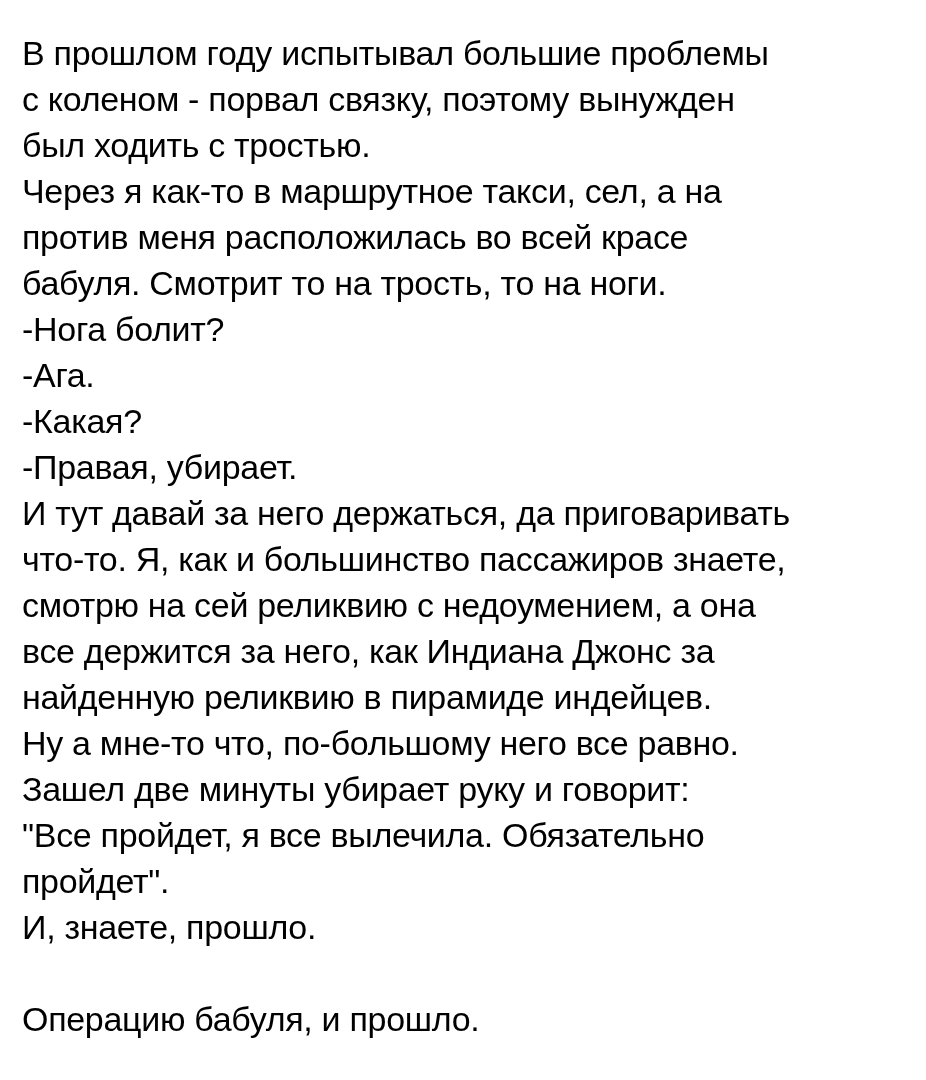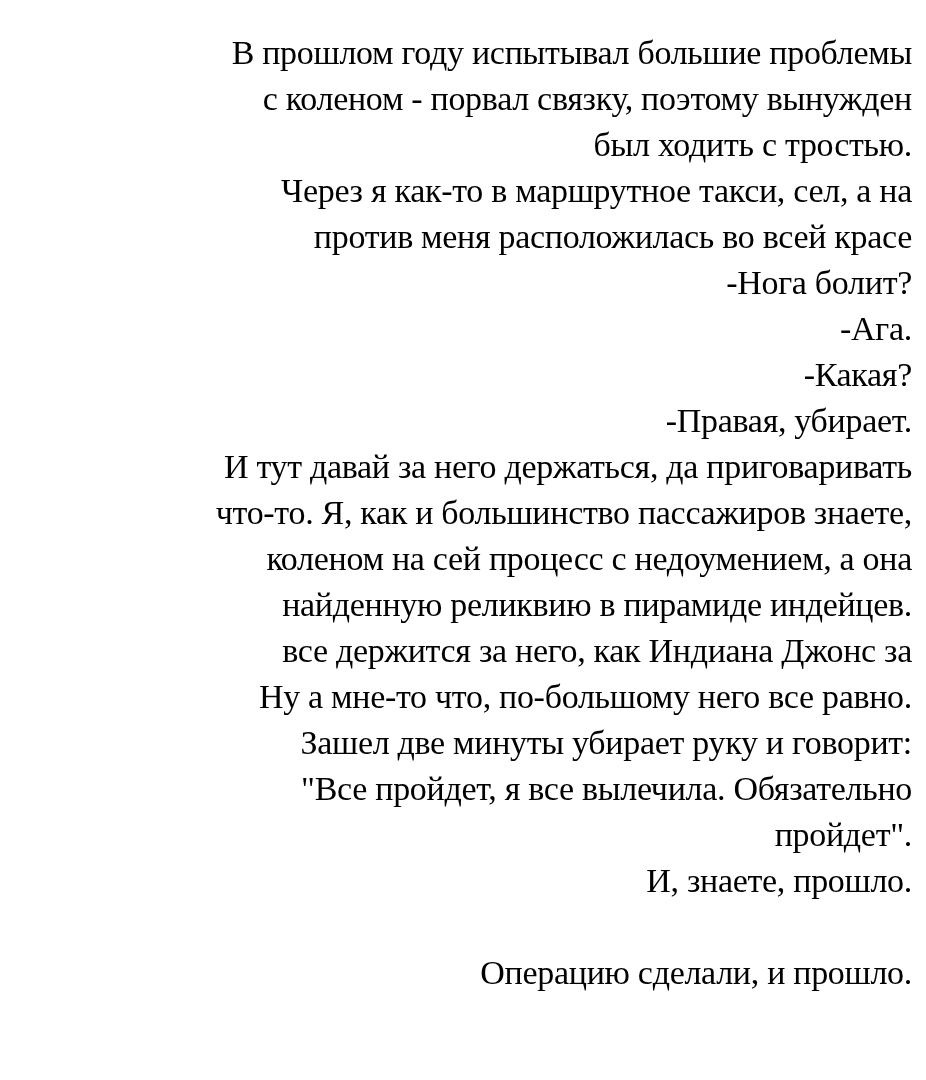--- a/index.html
+++ b/index.html
@@ -9,51 +9,51 @@
   body {
     width: 926px;
     height: 1080px;
     background: #ffffff;
     overflow: hidden;
   }
   .story {
     box-sizing: border-box;
     width: 926px;
     padding: 30px 14px 0 22px;
-    font-family: Liberation Serif, serif;
+    font-family: Liberation Sans, sans-serif;
     font-size: 34px;
     line-height: 46px;
     font-weight: 400;
     color: #000000;
     letter-spacing: -0.3px;
-    text-align: right;
   }
   .line {
     min-height: 46px;
     white-space: pre;
   }
 </style>
 </head>
 <body>
 
 <div class="story">
   <div class="line">В прошлом году испытывал большие проблемы</div>
   <div class="line">с коленом - порвал связку, поэтому вынужден</div>
   <div class="line">был ходить с тростью.</div>
   <div class="line">Через я как-то в маршрутное такси, сел, а на</div>
   <div class="line">против меня расположилась во всей красе</div>
+  <div class="line">бабуля. Смотрит то на трость, то на ноги.</div>
   <div class="line">-Нога болит?</div>
   <div class="line">-Ага.</div>
   <div class="line">-Какая?</div>
   <div class="line">-Правая, убирает.</div>
   <div class="line">И тут давай за него держаться, да приговаривать</div>
   <div class="line">что-то. Я, как и большинство пассажиров знаете,</div>
-  <div class="line">коленом на сей процесс с недоумением, а она</div>
+  <div class="line">смотрю на сей реликвию с недоумением, а она</div>
+  <div class="line">все держится за него, как Индиана Джонс за</div>
   <div class="line">найденную реликвию в пирамиде индейцев.</div>
-  <div class="line">все держится за него, как Индиана Джонс за</div>
   <div class="line">Ну а мне-то что, по-большому него все равно.</div>
   <div class="line">Зашел две минуты убирает руку и говорит:</div>
   <div class="line">"Все пройдет, я все вылечила. Обязательно</div>
   <div class="line">пройдет".</div>
   <div class="line">И, знаете, прошло.</div>
   <div class="line"></div>
-  <div class="line">Операцию сделали, и прошло.</div>
+  <div class="line">Операцию бабуля, и прошло.</div>
 </div>
 
 </body></html>

